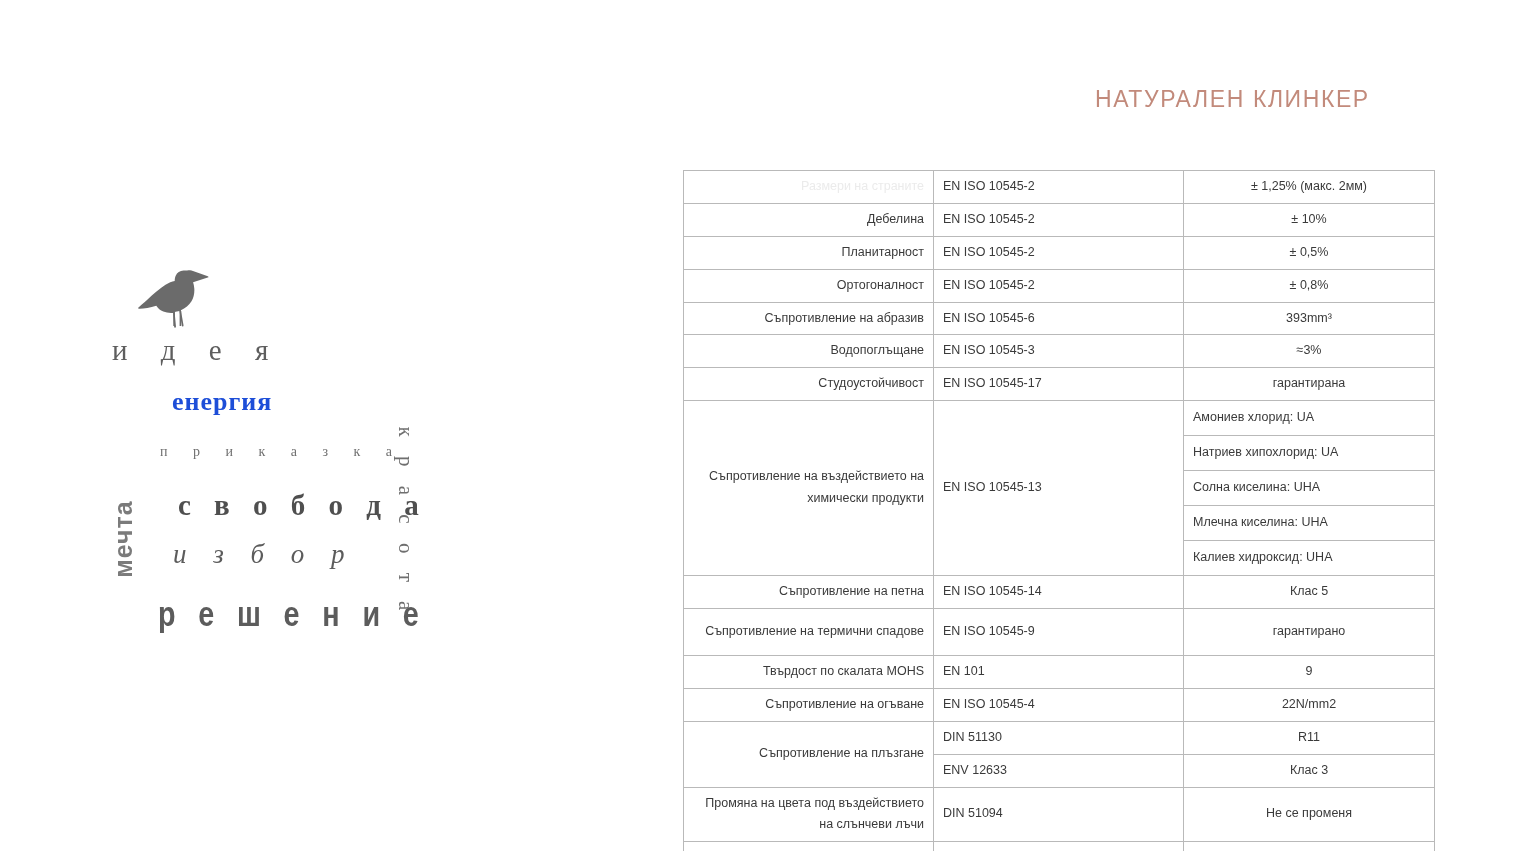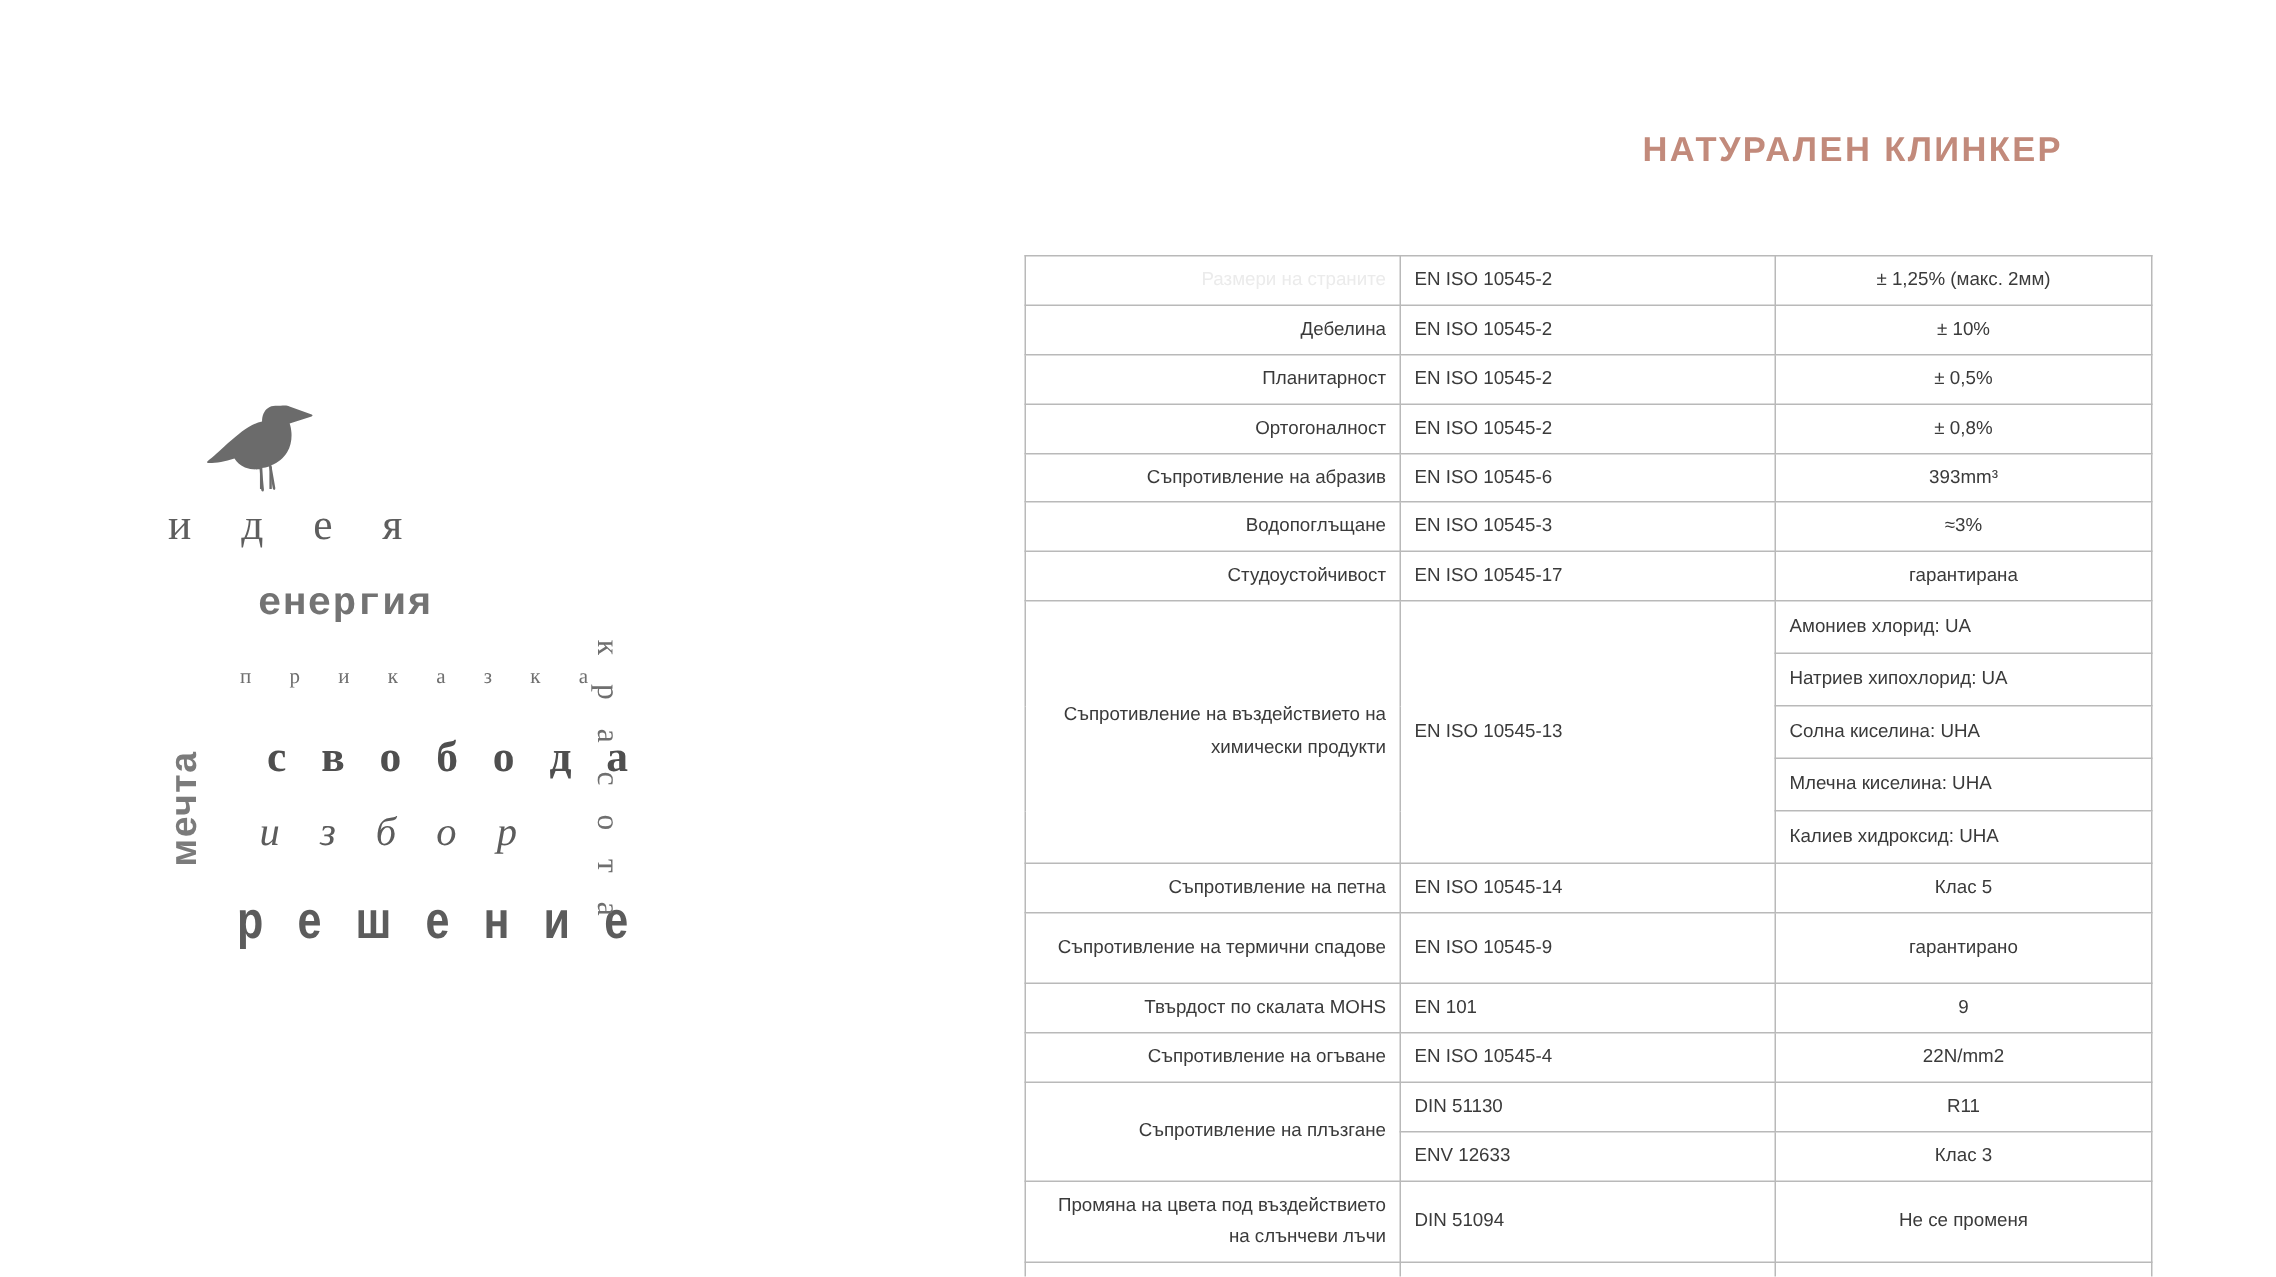--- a/index.html
+++ b/index.html
@@ -16,21 +16,21 @@
     -webkit-font-smoothing: antialiased;
   }
 
   
   .page-title {
     position: absolute;
     left: 1095px;
     top: 86px;
     font-family: "Liberation Sans", sans-serif;
     font-size: 23px;
-    font-weight: bold;
+    font-weight: normal;
     letter-spacing: 1.6px;
     color: #c28a7b;
     white-space: nowrap;
   }
 
   
   .wordcloud {
     position: absolute;
     left: 100px;
     top: 264px;
@@ -48,25 +48,25 @@
 
   .wc-ideya {
     left: 12px; top: 70px;
     font-family: "Liberation Serif", serif;
     font-size: 29px;
     letter-spacing: 13px;
     color: #5e5e5e;
   }
   .wc-energiya {
     left: 72px; top: 123px;
-    font-family: Liberation Mono, monospace;
+    font-family: Liberation Serif, serif;
     font-size: 26px;
     font-weight: bold;
     letter-spacing: 1px;
-    color: #737373;
+    color: #1d4ed8;
   }
   .wc-prikazka {
     left: 60px; top: 180px;
     font-family: "Liberation Serif", serif;
     font-size: 14px;
     letter-spacing: 11px;
     color: #6f6f6f;
   }
   .wc-svoboda {
     left: 78px; top: 225px;

